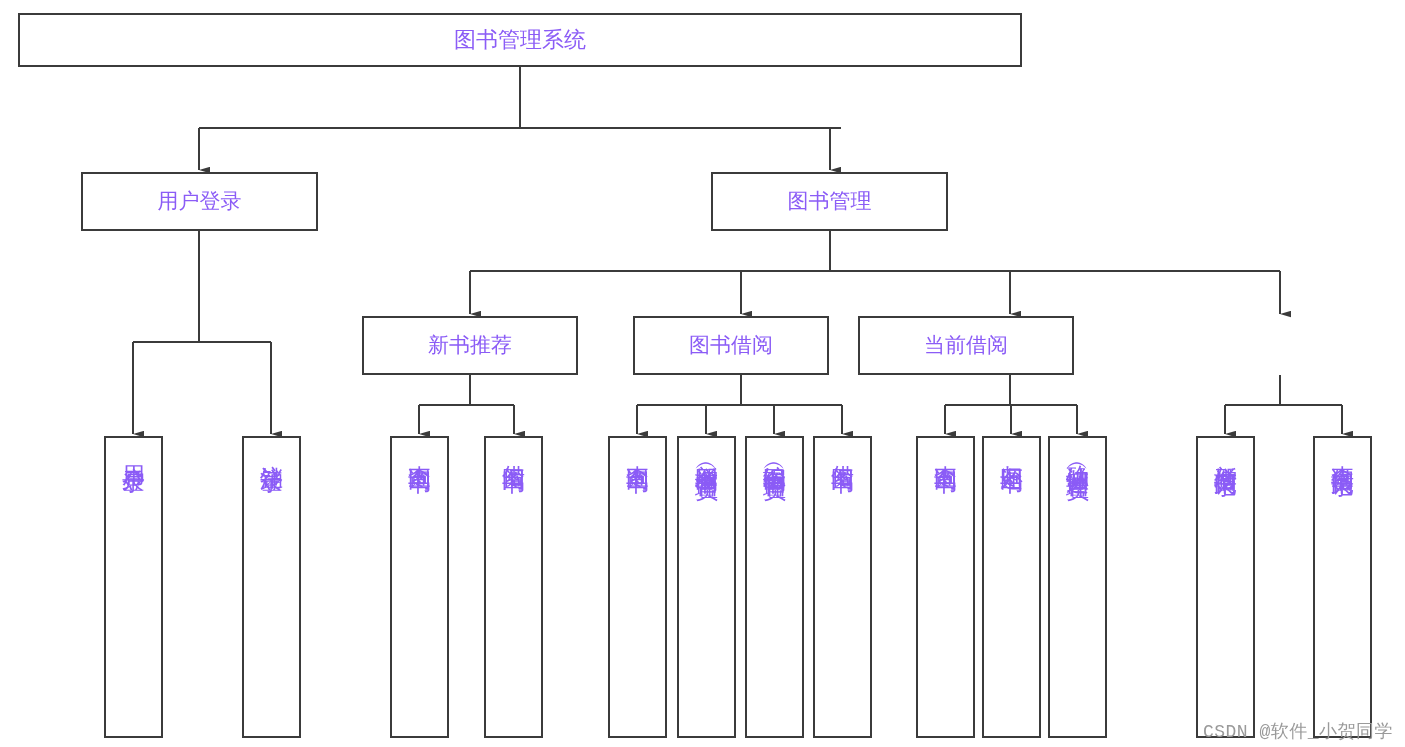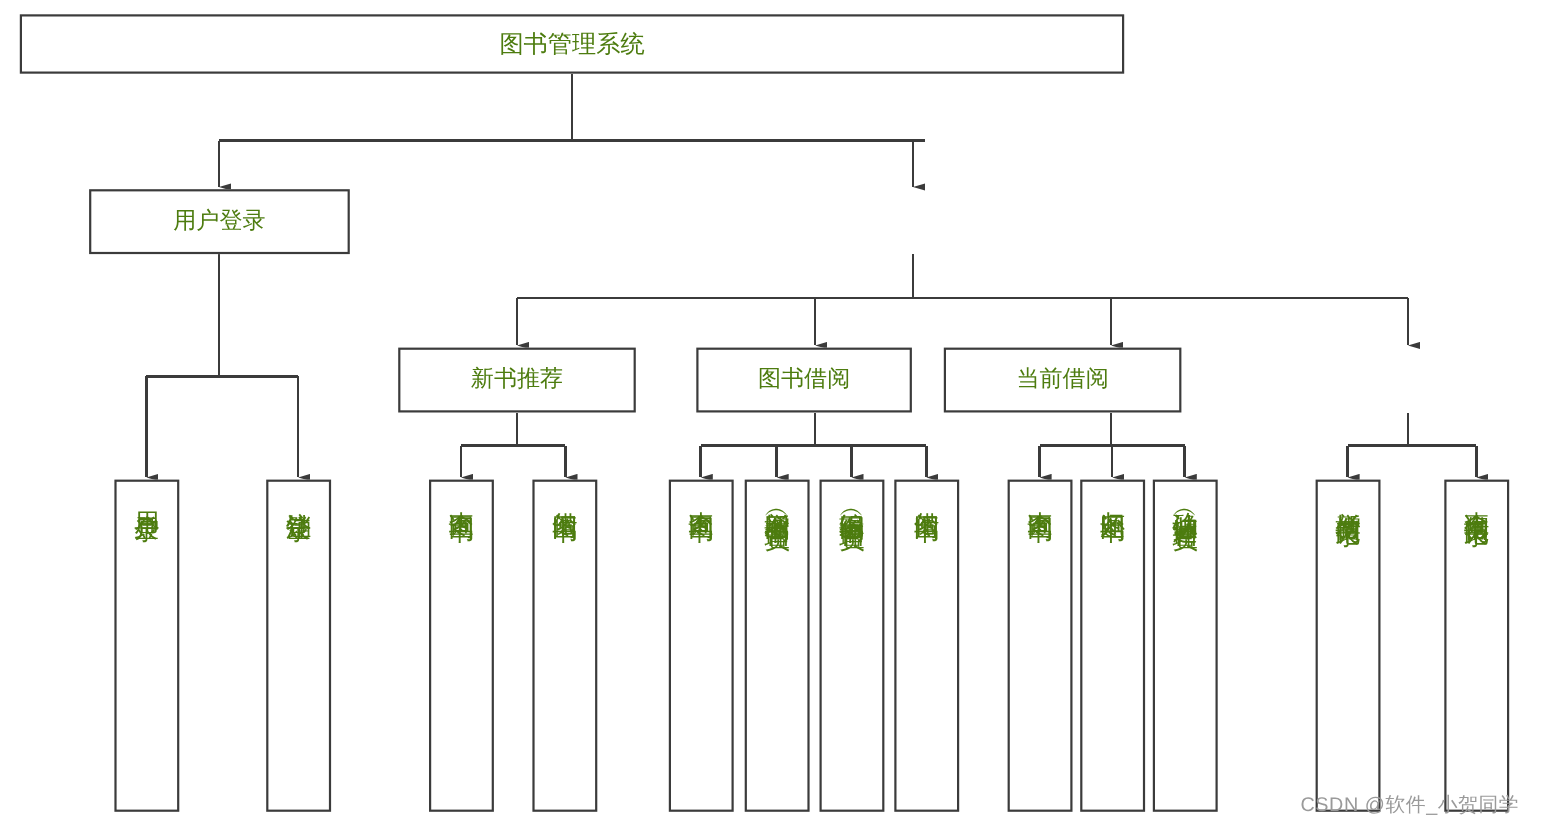--- a/index.html
+++ b/index.html
@@ -14,21 +14,21 @@
 
   
   .node{
     position:absolute;
     box-sizing:border-box;
     background:#ffffff;
     border:2px solid #3b3b3b;
     display:flex;
     align-items:center;
     justify-content:center;
-    color:#4d7c0f;
+    color:#8b5cf6;
     z-index:3;
   }
   .node .lbl{
     display:block;
     white-space:nowrap;
     line-height:1.18;
   }
 
   
   .node.horiz{font-size:21px;}
@@ -45,28 +45,28 @@
     text-orientation:upright;
     font-size:23px;
     letter-spacing:2px;
     line-height:1.0;
     white-space:nowrap;
   }
 
   
   #watermark{
     position:absolute;
-    right:24px;
+    right:12px;
     bottom:4px;
     font-size:18px;
     color:#9a9a9a;
     letter-spacing:0.5px;
     z-index:9;
     white-space:nowrap;
-    font-family:Liberation Sans, sans-serif;
+    font-family:Liberation Mono, monospace;
   }
 </style>
 </head>
 <body>
 
 <div id="stage">
 
   <svg id="edges" viewBox="0 0 1405 747" width="1405" height="747" xmlns="http://www.w3.org/2000/svg">
     <defs>
       <marker id="ah" markerWidth="10" markerHeight="12" refX="3.2" refY="11" orient="auto" markerUnits="userSpaceOnUse">
@@ -118,20 +118,23 @@
   </svg>
 
   <div class="node root horiz" style="left:18px;top:13px;width:1004px;height:54px;">
     <span class="lbl">图书管理系统</span>
   </div>
 
   <div class="node horiz" style="left:81px;top:172px;width:237px;height:59px;">
     <span class="lbl">用户登录</span>
   </div>
 
+  <div class="node horiz" style="left:711px;top:172px;width:237px;height:59px;">
+    <span class="lbl">图书管理</span>
+  </div>
 
   <div class="node horiz" style="left:362px;top:316px;width:216px;height:59px;">
     <span class="lbl">新书推荐</span>
   </div>
 
   <div class="node horiz" style="left:633px;top:316px;width:196px;height:59px;">
     <span class="lbl">图书借阅</span>
   </div>
 
   <div class="node horiz" style="left:858px;top:316px;width:216px;height:59px;">

